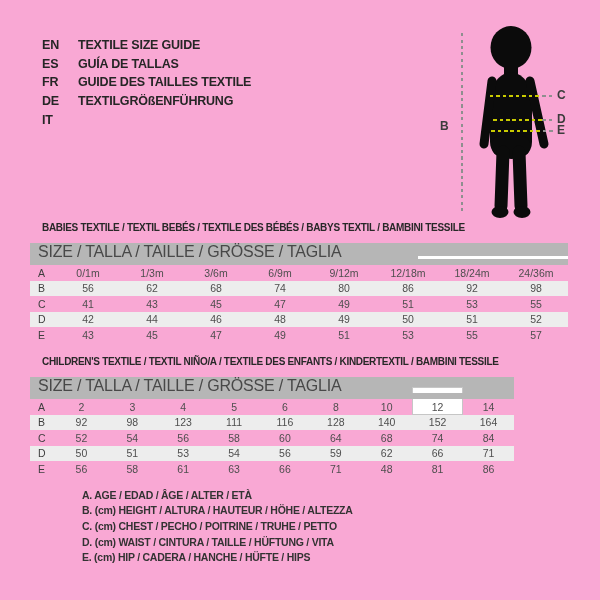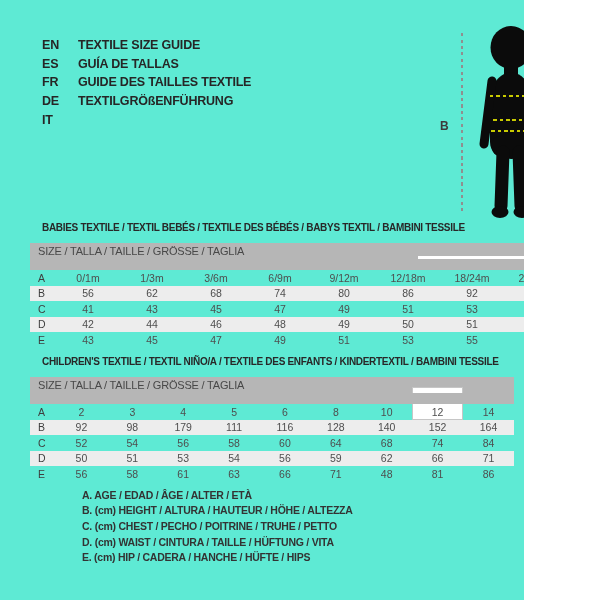--- a/index.html
+++ b/index.html
@@ -1,16 +1,16 @@
 <!DOCTYPE html>
 <html><head>
 <meta charset="utf-8">
 <style>
   html,body{margin:0;padding:0;background:#fff;}
-  .stage{position:relative;width:524px;height:600px;background:#5eead4;overflow:hidden;
+  .stage{position:relative;width:600px;height:600px;background:#f9a8d4;overflow:hidden;
          font-family:"Liberation Sans",sans-serif;}
 
   
   .langs{position:absolute;left:42px;top:36px;}
   .lang-row{display:flex;height:18.6px;align-items:center;font-size:12.5px;font-weight:700;
             color:#262626;letter-spacing:-0.2px;}
   .lang-code{width:36px;}
 
   
   .vline{position:absolute;left:461px;top:33px;width:2px;height:181px;
@@ -26,21 +26,21 @@
              letter-spacing:-0.3px;white-space:nowrap;}
   #babies-title{top:222px;}
   #children-title{top:356px;}
 
   
   .tablewrap{position:absolute;left:30px;}
   #babies-wrap{top:243px;width:538px;}
   #children-wrap{top:377px;width:484px;}
   table{width:100%;border-collapse:collapse;table-layout:fixed;font-size:10.5px;color:#4e4e4e;}
   col.clbl{width:26px;}
-  thead td{background:#b6b6b6;height:15px;font-size:11px;color:#484848;padding:0 0 12px 8px;
+  thead td{background:#b6b6b6;height:15px;font-size:16px;color:#484848;padding:0 0 4px 8px;
            letter-spacing:-0.2px;text-align:left;}
   tbody td{height:15.5px;text-align:center;padding:0;}
   tbody td.lbl{text-align:left;padding-left:8px;color:#3e3e3e;}
   tbody tr:nth-child(even){background:#ededed;}
   
   #children-wrap tbody tr:first-child td:nth-child(9){
       background:#fff;
       box-shadow:inset 1px 0 0 #c6c6c6, inset -1px 0 0 #c6c6c6, inset 0 -1px 0 #c6c6c6;}
   .notch{position:absolute;left:382px;top:10px;width:51px;height:6px;background:#fff;
          border:1px solid #c6c6c6;border-bottom:none;box-sizing:border-box;}
@@ -208,21 +208,21 @@
             <td>6</td>
             <td>8</td>
             <td>10</td>
             <td>12</td>
             <td>14</td>
           </tr>
           <tr>
             <td class="lbl">B</td>
             <td>92</td>
             <td>98</td>
-            <td>179</td>
+            <td>123</td>
             <td>111</td>
             <td>116</td>
             <td>128</td>
             <td>140</td>
             <td>152</td>
             <td>164</td>
           </tr>
           <tr>
             <td class="lbl">C</td>
             <td>52</td>

